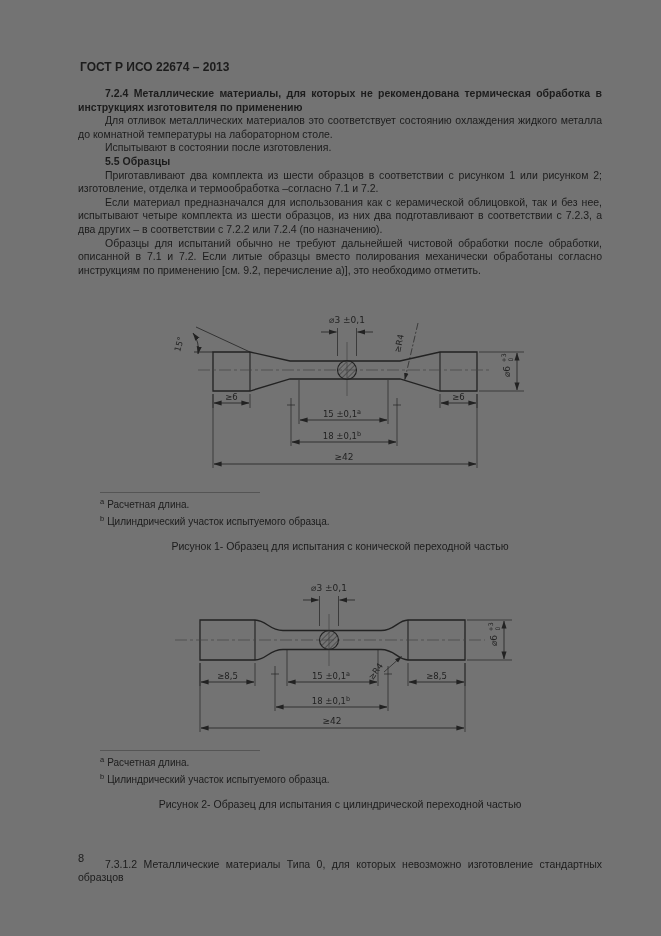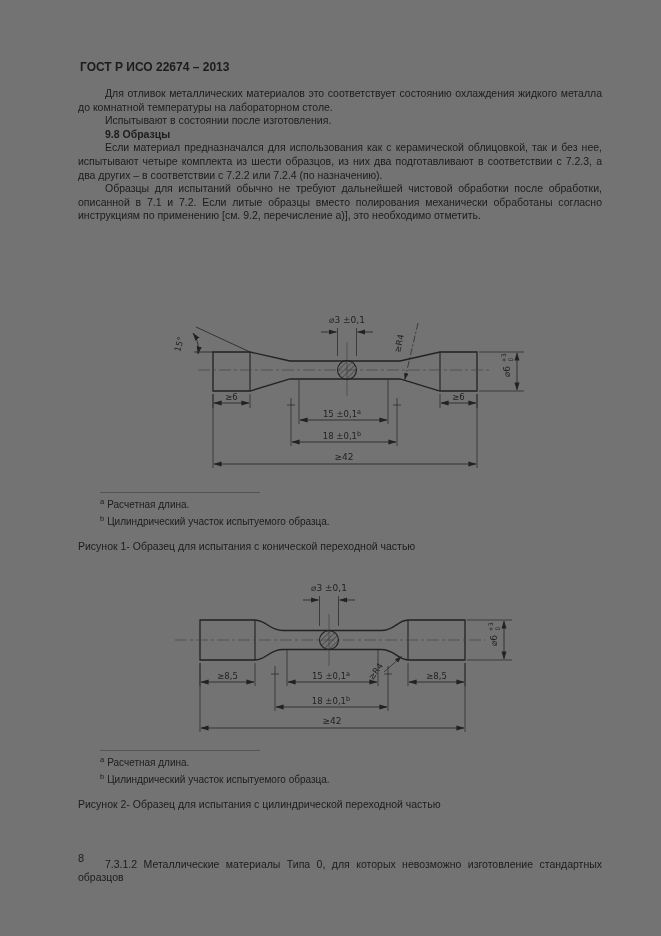--- a/index.html
+++ b/index.html
@@ -8,39 +8,41 @@
     font-family:"Liberation Sans",sans-serif;color:#1c1c1c;overflow:hidden;
     margin:0 auto;
   }
   .hdr{position:absolute;left:80px;top:60px;font-size:12px;font-weight:bold;}
   .text-main{position:absolute;left:78px;top:87px;width:524px;font-size:10.5px;line-height:13.6px;}
   .text-main p{margin:0;text-align:justify;text-indent:27px;}
   .text-main p.b{font-weight:bold;}
   .fnblock{position:absolute;left:100px;font-size:10px;line-height:13.5px;}
   .fnrule{width:160px;border-top:1px solid #555;margin:0 0 2px 0;}
   .fnline sup{font-size:7.5px;margin-right:3px;}
-  .caption{position:absolute;left:78px;width:524px;font-size:10.5px;}
+  .caption{position:absolute;left:78px;width:524px;text-align:center;font-size:10.5px;}
   .p7312{position:absolute;left:78px;top:847px;width:524px;font-size:10.5px;line-height:13.6px;text-align:justify;text-indent:27px;}
   .pagenum{position:absolute;left:78px;top:852px;font-size:11px;}
   svg{position:absolute;overflow:visible;}
   svg text{font-family:"DejaVu Sans",sans-serif;fill:#222;}
   .fig1{left:130px;top:312px;}
   .fig2{left:130px;top:582px;}
 </style>
 </head>
 <body>
 
 <div class="page">
 
   <div class="hdr">ГОСТ Р ИСО 22674 – 2013</div>
 
   <div class="text-main">
+    <p class="b">7.2.4 Металлические материалы, для которых не рекомендована термическая обработка в инструкциях изготовителя по применению</p>
     <p>Для отливок металлических материалов это соответствует состоянию охлаждения жидкого металла до комнатной температуры на лабораторном столе.</p>
     <p>Испытывают в состоянии после изготовления.</p>
-    <p class="b">9.8 Образцы</p>
+    <p class="b">5.5 Образцы</p>
+    <p>Приготавливают два комплекта из шести образцов в соответствии с рисунком 1 или рисунком 2; изготовление, отделка и термообработка –согласно 7.1 и 7.2.</p>
     <p>Если материал предназначался для использования как с керамической облицовкой, так и без нее, испытывают четыре комплекта из шести образцов, из них два подготавливают в соответствии с 7.2.3, а два других – в соответствии с 7.2.2 или 7.2.4 (по назначению).</p>
     <p>Образцы для испытаний обычно не требуют дальнейшей чистовой обработки после обработки, описанной в 7.1 и 7.2. Если литые образцы вместо полирования механически обработаны согласно инструкциям по применению [см. 9.2, перечисление а)], это необходимо отметить.</p>
   </div>
 
   <svg class="fig1" width="420" height="186" viewBox="0 0 420 186">
     <defs>
       <marker id="arrA" viewBox="0 0 10 8" refX="9.5" refY="4" markerWidth="10" markerHeight="8" orient="auto-start-reverse">
         <path d="M0,0.8 L10,4 L0,7.2 Z" fill="#222"></path>
       </marker>
       <pattern id="hatchA" patternUnits="userSpaceOnUse" width="4" height="4" patternTransform="rotate(45)">

